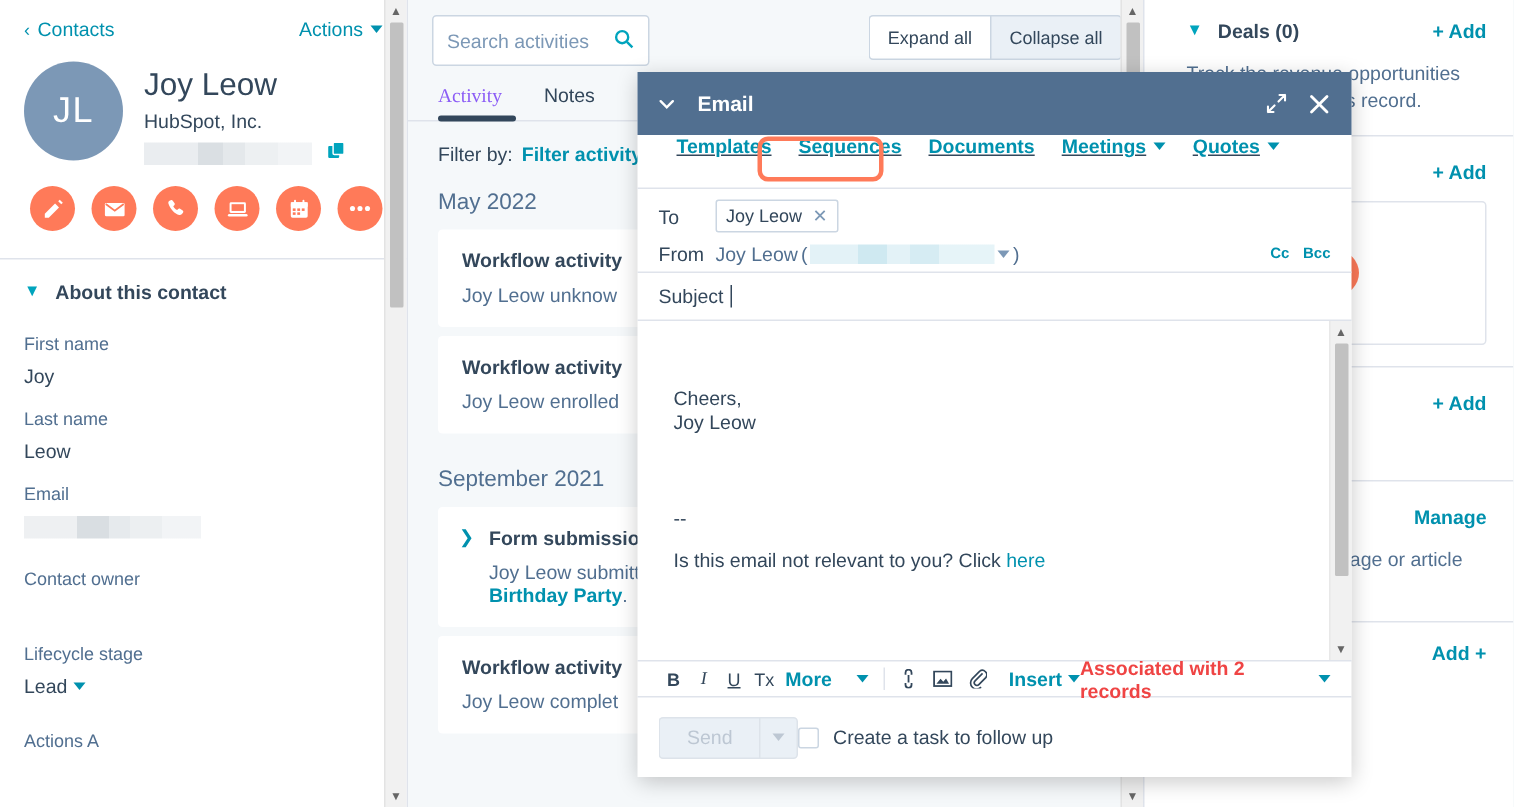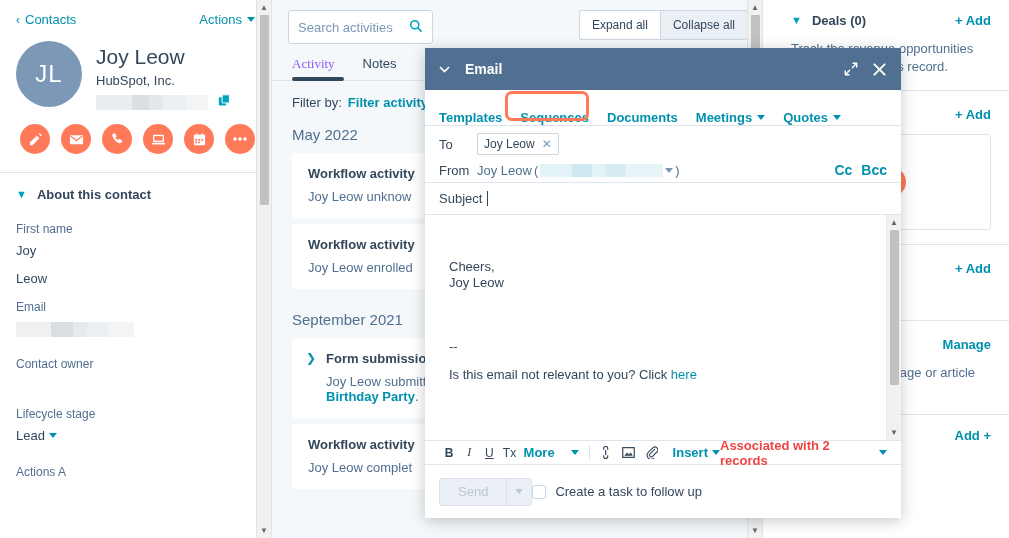--- a/index.html
+++ b/index.html
@@ -165,23 +165,24 @@
     height: 42px; background: #516f90; color: #fff;
     display: flex; align-items: center; justify-content: space-between;
     padding: 0 14px 0 13px; flex: 0 0 auto;
   }
   .modal-hdr-left { display: flex; align-items: center; gap: 14px; }
   .modal-title { font-size: 14px; font-weight: bold; }
   .modal-hdr-right { display: flex; align-items: center; gap: 14px; }
   .mh-ico { cursor: pointer; color: #fff; display: flex; }
 
   .modal-tabs {
-    height: 36px; display: flex; align-items: flex-end; gap: 0;
-    padding: 0 14px; border-bottom: 1px solid #dfe3eb; flex: 0 0 auto;
+    height: 36px; display: flex; align-items: flex-start; gap: 0;
+    padding: 0 26px; border-bottom: 1px solid #dfe3eb; flex: 0 0 auto;
     position: relative;
+    text-decoration: underline;
   }
   .mtab {
     font-size: 13px; font-weight: bold; color: #0091ae;
     cursor: pointer; padding: 0 9px; display: flex; align-items: center; gap: 5px;
   }
   .mtab:first-child { padding-left: 0; }
   .hl-ring {
     position: absolute; left: 80px; top: 1px;
     width: 84px; height: 30px;
     border: 3px solid #ff7a59; border-radius: 7px;
@@ -196,21 +197,21 @@
     display: inline-flex; align-items: center; gap: 7px;
   }
   .chip .x { color: #7c98b6; cursor: pointer; font-size: 12px; }
   .from-row { display: flex; align-items: center; padding: 3px 14px 4px 14px; border-bottom: 1px solid #dfe3eb; }
   .from-val { font-size: 13px; color: #516f90; display: flex; align-items: center; gap: 2px; }
   .from-redact {
     display: inline-block; height: 13px; width: 123px; vertical-align: middle;
     background: linear-gradient(90deg,#e3f2f7 0%,#e3f2f7 26%,#cfe9f1 26%,#cfe9f1 42%,#e3f2f7 42%,#e3f2f7 54%,#d6ecf3 54%,#d6ecf3 70%,#e6f4f8 70%,#e6f4f8 100%);
   }
   .ccbcc { margin-left: auto; display: flex; gap: 9px; }
-  .ccbcc span { color: #0091ae; font-size: 14px; font-weight: bold; cursor: pointer; }
+  .ccbcc span { color: #0091ae; font-size: 10px; font-weight: bold; cursor: pointer; }
   .subject-row { display: flex; align-items: center; padding: 0 14px; height: 32px; border-bottom: 1px solid #dfe3eb; }
   .caret-ins { width: 1px; height: 15px; background: #33475b; margin-left: 10px; }
 
   .body-wrap { flex: 1; position: relative; overflow: hidden; }
   .body-inner { padding: 44px 24px 0 24px; font-size: 13px; color: #33475b; line-height: 16px; }
   .sig-sep { margin-top: 48px; color: #33475b; }
   .sig-line { margin-top: 12px; }
   .sig-line a { color: #0091ae; text-decoration: none; }
 
   .fmt-bar {
@@ -336,20 +337,21 @@
       <span class="chev-dn-teal">▼</span>
       <span class="t">About this contact</span>
     </div>
 
     <div>
       <div class="prop">
         <div class="prop-label">First name</div>
         <div class="prop-value">Joy</div>
       </div>
       <div class="prop">
+        <div class="prop-label">Last name</div>
         <div class="prop-value">Leow</div>
       </div>
       <div class="prop">
         <div class="prop-label">Email</div>
         <div class="redacted2"></div>
       </div>
       <div class="prop" style="padding-top:16px;">
         <div class="prop-label">Contact owner</div>
         <div class="prop-value blank"></div>
       </div>

